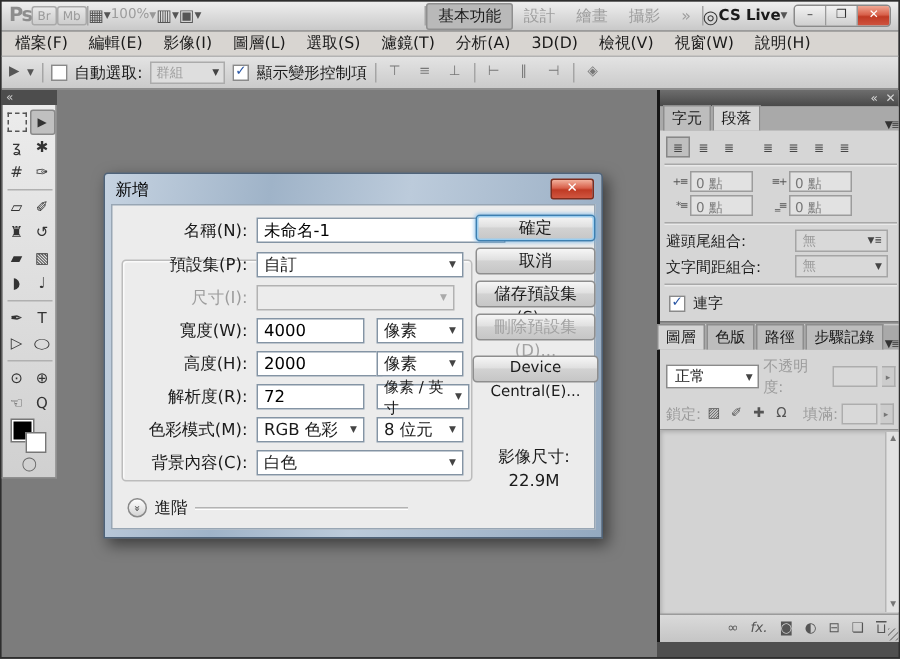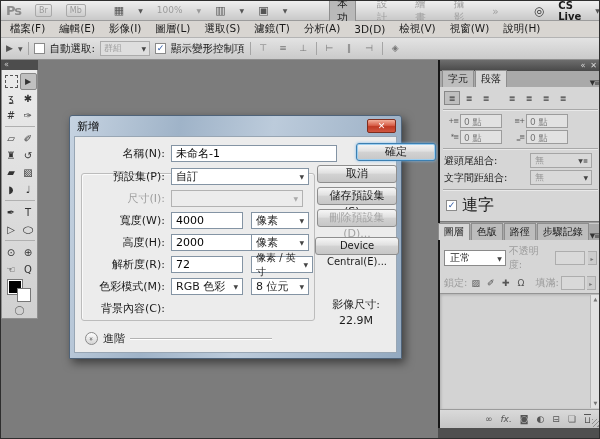--- a/index.html
+++ b/index.html
@@ -7,21 +7,21 @@
   #win {
     position: relative; width: 600px; height: 439px; overflow: hidden;
     font-family: "DejaVu Sans", sans-serif; font-size: 11px; color: #1a1a1a;
     background: #4f4f4f; border: 1px solid #2e2e2e;
   }
   .abs { position: absolute; }
 
   
   #appbar { left:0; top:0; width:100%; height:20px;
     background: linear-gradient(#efefef,#c9c9c9); border-bottom:1px solid #9b9b9b;
-    display:flex; align-items:center; gap:14px; padding:0 5px; }
+    display:flex; align-items:center; gap:0; padding:0 5px; }
   .pslogo { font-weight:bold; color:#8d8d8d; font-size:13px; letter-spacing:-1px; }
   .chipbtn { height:13px; padding:0 3px; border:1px solid #a9a9a9; border-radius:2px;
     background:linear-gradient(#e8e8e8,#cdcdcd); color:#9a9a9a; font-size:8px;
     display:flex; align-items:center; }
   .tbico { color:#555; font-size:11px; line-height:1; }
   .ddarw { font-size:6px; color:#555; }
   .vsep { width:1px; height:13px; background:#a5a5a5; }
   .ws { padding:1px 7px; color:#9e9e9e; font-size:10.5px; }
   .ws.active { background:#b9b9b9; border:1px solid #8f8f8f; border-radius:2px; color:#1a1a1a; }
   .winbtns { display:flex; margin-left:4px; border:1px solid #8a8a8a; border-radius:3px; overflow:hidden; }
@@ -124,21 +124,21 @@
   .dlab.dis { color:#9d9d9d; }
   .dinput { position:absolute; height:17px; background:#fff; border:1px solid #8494a4;
     font-size:11px; padding:1px 4px; font-family:"DejaVu Sans",sans-serif; }
   .dcombo { position:absolute; height:17px; background:#fff; border:1px solid #8494a4;
     display:flex; align-items:center; justify-content:space-between; padding:0 4px; font-size:11px; }
   .dcombo .ddarw, .lcombo .ddarw, .pcombo .ddarw, .opt-combo .ddarw { font-size:6px; color:#444; }
   .dcombo.dis { background:#ececec; border-color:#b2b2b2; color:#9d9d9d; }
   .dbtn { position:absolute; left:242px; width:80px; height:18px; text-align:center; line-height:16px;
     background:linear-gradient(#f6f6f6,#e0e0e0 45%,#d2d2d2 50%,#c6c6c6);
     border:1px solid #8e8e8e; border-radius:3px; font-size:11px; }
-  .dbtn.default { border-color:#3c7fb1; box-shadow:0 0 0 1px #9ccef0 inset, 0 0 3px #7ab8ea;margin-left:39px; }
+  .dbtn.default { border-color:#3c7fb1; box-shadow:0 0 0 1px #9ccef0 inset, 0 0 3px #7ab8ea; }
   .dbtn.dis { color:#a3a3a3; }
   .groupbox { position:absolute; left:6px; top:36px; width:234px; height:148px;
     border:1px solid #bcbcbc; border-radius:3px; box-shadow:1px 1px 0 #fafafa inset; }
   .imgsize-l { position:absolute; left:238px; top:160px; width:86px; text-align:center; font-size:11px; }
   .imgsize-v { position:absolute; left:238px; top:177px; width:86px; text-align:center; font-size:11px; }
   .advrow { position:absolute; left:10px; top:194px; display:flex; align-items:center; gap:5px; }
   .advbtn { width:13px; height:13px; border:1px solid #8a8a8a; border-radius:50%;
     background:linear-gradient(#fdfdfd,#d5d5d5); font-size:7px; color:#444; text-align:center;
     line-height:12px; transform:none; }
   .advbtn span { display:inline-block; transform:rotate(90deg); }
@@ -304,21 +304,21 @@
       <div class="prow">
         <span class="plabel" style="width:82px">文字間距組合:</span>
         <span class="pcombo" style="margin-left:4px">
           <span>無</span>
           <span class="ddarw">▼</span>
         </span>
       </div>
       <div class="hr"></div>
       <div class="prow" style="padding:2px 6px 3px">
         <span class="cb">✓</span>
-        <span style="margin-left:5px;font-size:16px">連字</span>
+        <span style="margin-left:5px;font-size:10px">連字</span>
       </div>
     </div>
 
     <div class="gsep"></div>
 
     <div class="tabbar">
       <span class="tab active">圖層</span>
       <span class="tab">色版</span>
       <span class="tab">路徑</span>
       <span class="tab">步驟記錄</span>
@@ -410,20 +410,24 @@
       <span class="dcombo" style="left:96px;top:141px;width:72px">
         <span>RGB 色彩</span>
         <span class="ddarw">▼</span>
       </span>
       <span class="dcombo" style="left:176px;top:141px;width:58px">
         <span>8 位元</span>
         <span class="ddarw">▼</span>
       </span>
 
       <span class="dlab" style="top:163px">背景內容(C):</span>
+      <span class="dcombo" style="left:96px;top:163px;width:138px">
+        <span>白色</span>
+        <span class="ddarw">▼</span>
+      </span>
 
       <span class="dbtn default" style="top:6px">確定</span>
       <span class="dbtn" style="top:28px">取消</span>
       <span class="dbtn" style="top:50px">儲存預設集(S)...</span>
       <span class="dbtn dis" style="top:72px">刪除預設集(D)...</span>
       <span class="dbtn" style="top:100px;left:240px;width:84px;font-size:10px">Device Central(E)...</span>
 
       <span class="imgsize-l">影像尺寸:</span>
       <span class="imgsize-v">22.9M</span>
 

